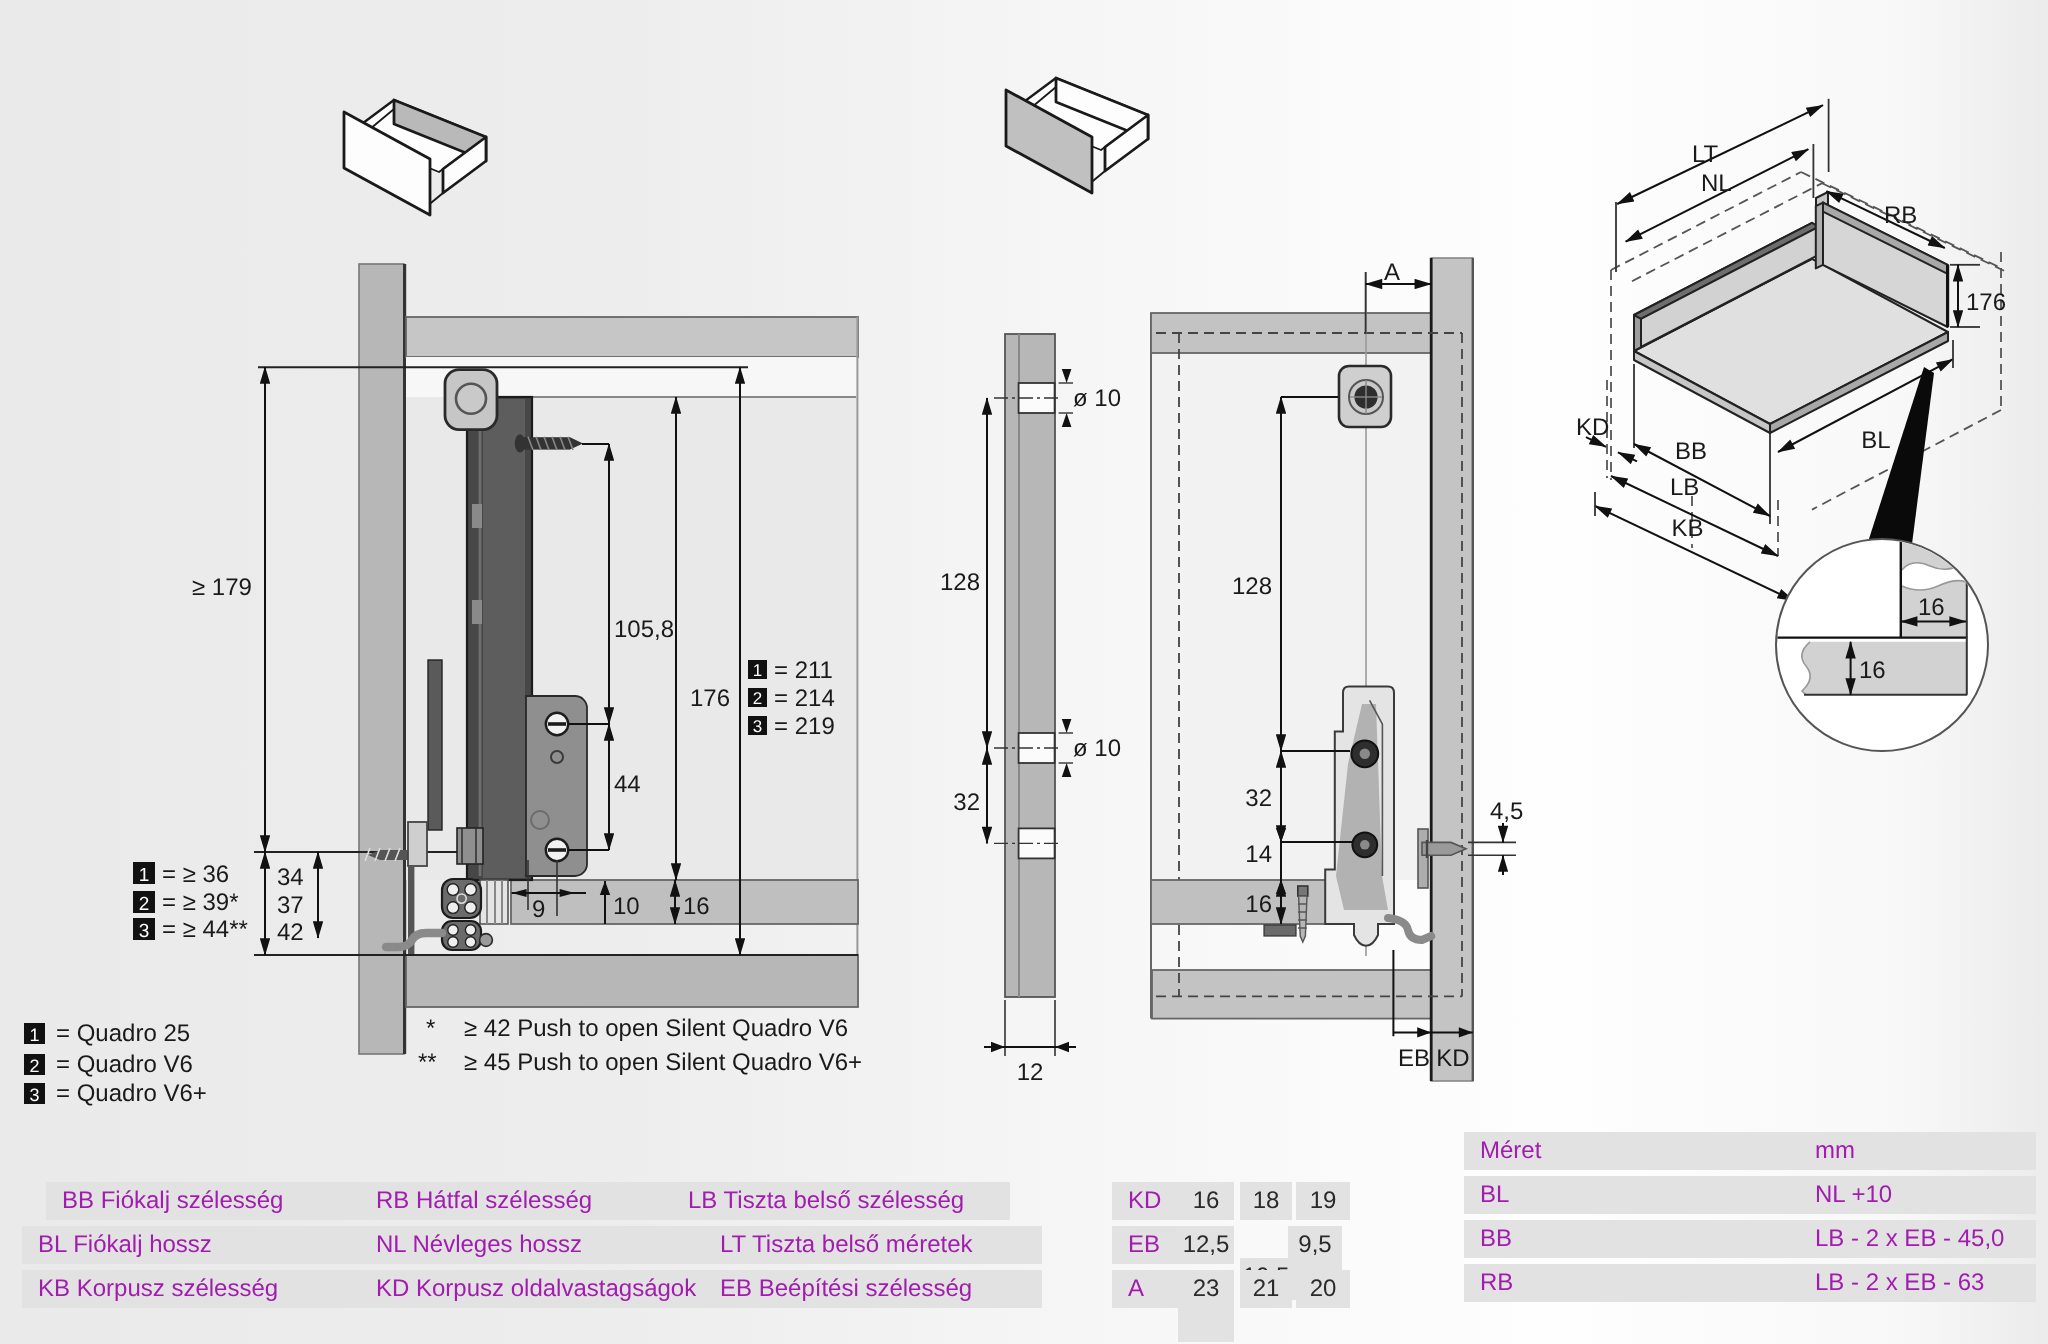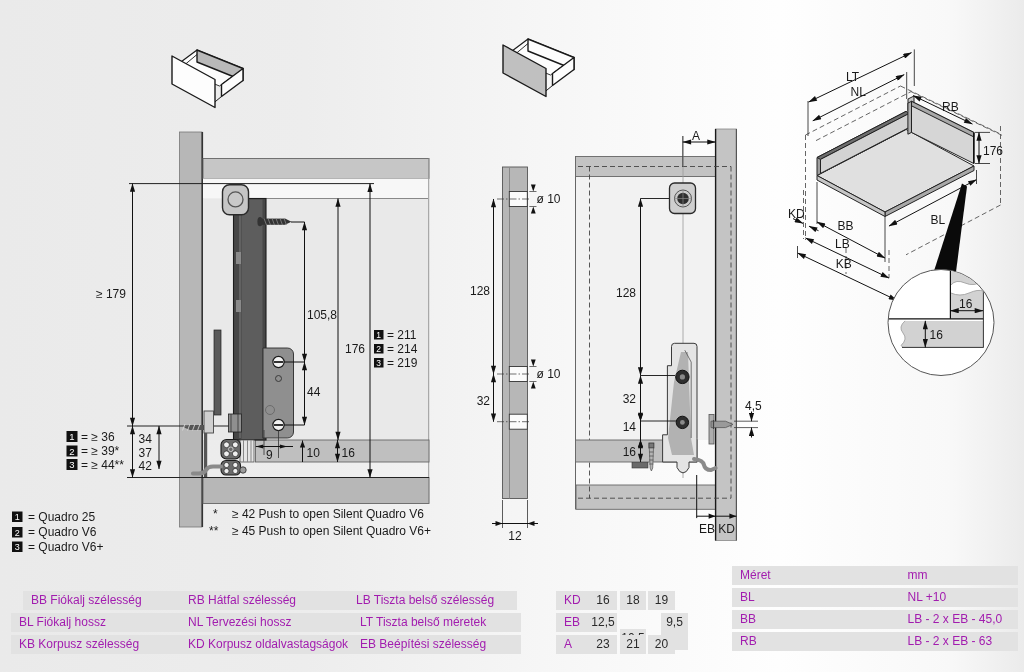--- a/index.html
+++ b/index.html
@@ -511,45 +511,45 @@
 <line x1="925.3" y1="320.9" x2="925.3" y2="347.4" stroke="#111" stroke-width="1" marker-start="url(#ar)" marker-end="url(#ar)"></line>
 <text x="929.5" y="339">16</text>
         </g>
 </g>
 </svg>
 
 <div>
 
 <div class="cell" style="left:11px;top:591px;width:167px;height:19px;margin-left:12px;">BB Fiókalj szélesség</div>
 <div class="cell" style="left:180px;top:591px;width:169px;height:19px;">RB Hátfal szélesség</div>
-<div class="cell" style="left:348px;top:591px;width:161px;height:19px;">LB Tiszta belső szélesség</div>
+<div class="cell" style="left:336px;top:591px;width:161px;height:19px;">LB Tiszta belső szélesség</div>
 
 <div class="cell" style="left:11px;top:613px;width:167px;height:19px;">BL Fiókalj hossz</div>
-<div class="cell" style="left:180px;top:613px;width:169px;height:19px;">NL Tervezési hossz</div>
+<div class="cell" style="left:180px;top:613px;width:169px;height:19px;">NL Névleges hossz</div>
 <div class="cell" style="left:352px;top:613px;width:161px;height:19px;">LT Tiszta belső méretek</div>
 
 <div class="cell" style="left:11px;top:635px;width:167px;height:19px;">KB Korpusz szélesség</div>
 <div class="cell" style="left:180px;top:635px;width:169px;height:19px;">KD Korpusz oldalvastagságok</div>
 <div class="cell" style="left:352px;top:635px;width:161px;height:19px;">EB Beépítési szélesség</div>
 </div>
 
 <div>
 
 <div class="cell" style="left:556px;top:591px;width:30px;height:19px;">KD</div>
 <div class="cellc" style="left:589px;top:591px;width:28px;height:19px;">16</div>
 <div class="cellc" style="left:620px;top:591px;width:26px;height:19px;">18</div>
 <div class="cellc" style="left:648px;top:591px;width:27px;height:19px;">19</div>
 
 <div class="cell" style="left:556px;top:613px;width:30px;height:19px;">EB</div>
 <div class="cellc" style="left:589px;top:613px;width:28px;height:19px;">12,5</div>
 <div class="cellc" style="left:620px;top:613px;width:26px;height:19px;margin-top:16px;">10,5</div>
-<div class="cellc" style="left:661px;top:613px;width:27px;height:37px;">9,5</div>
+<div class="cellc" style="left:644px;top:613px;width:27px;height:37px;">9,5</div>
 
 <div class="cell" style="left:556px;top:635px;width:30px;height:19px;">A</div>
-<div class="cellc" style="left:589px;top:635px;width:28px;height:19px;">23</div>
+<div class="cellc" style="left:589px;top:635px;width:28px;height:36px;">23</div>
 <div class="cellc" style="left:620px;top:635px;width:26px;height:19px;">21</div>
 <div class="cellc" style="left:648px;top:635px;width:27px;height:19px;">20</div>
 </div>
 
 <div>
 
 <div class="cell" style="left:732px;top:566px;width:166.5px;height:19px;">Méret</div>
 <div class="cell" style="left:899.5px;top:566px;width:110px;height:19px;">mm</div>
 
 <div class="cell" style="left:732px;top:587.5px;width:166.5px;height:19px;">BL</div>

